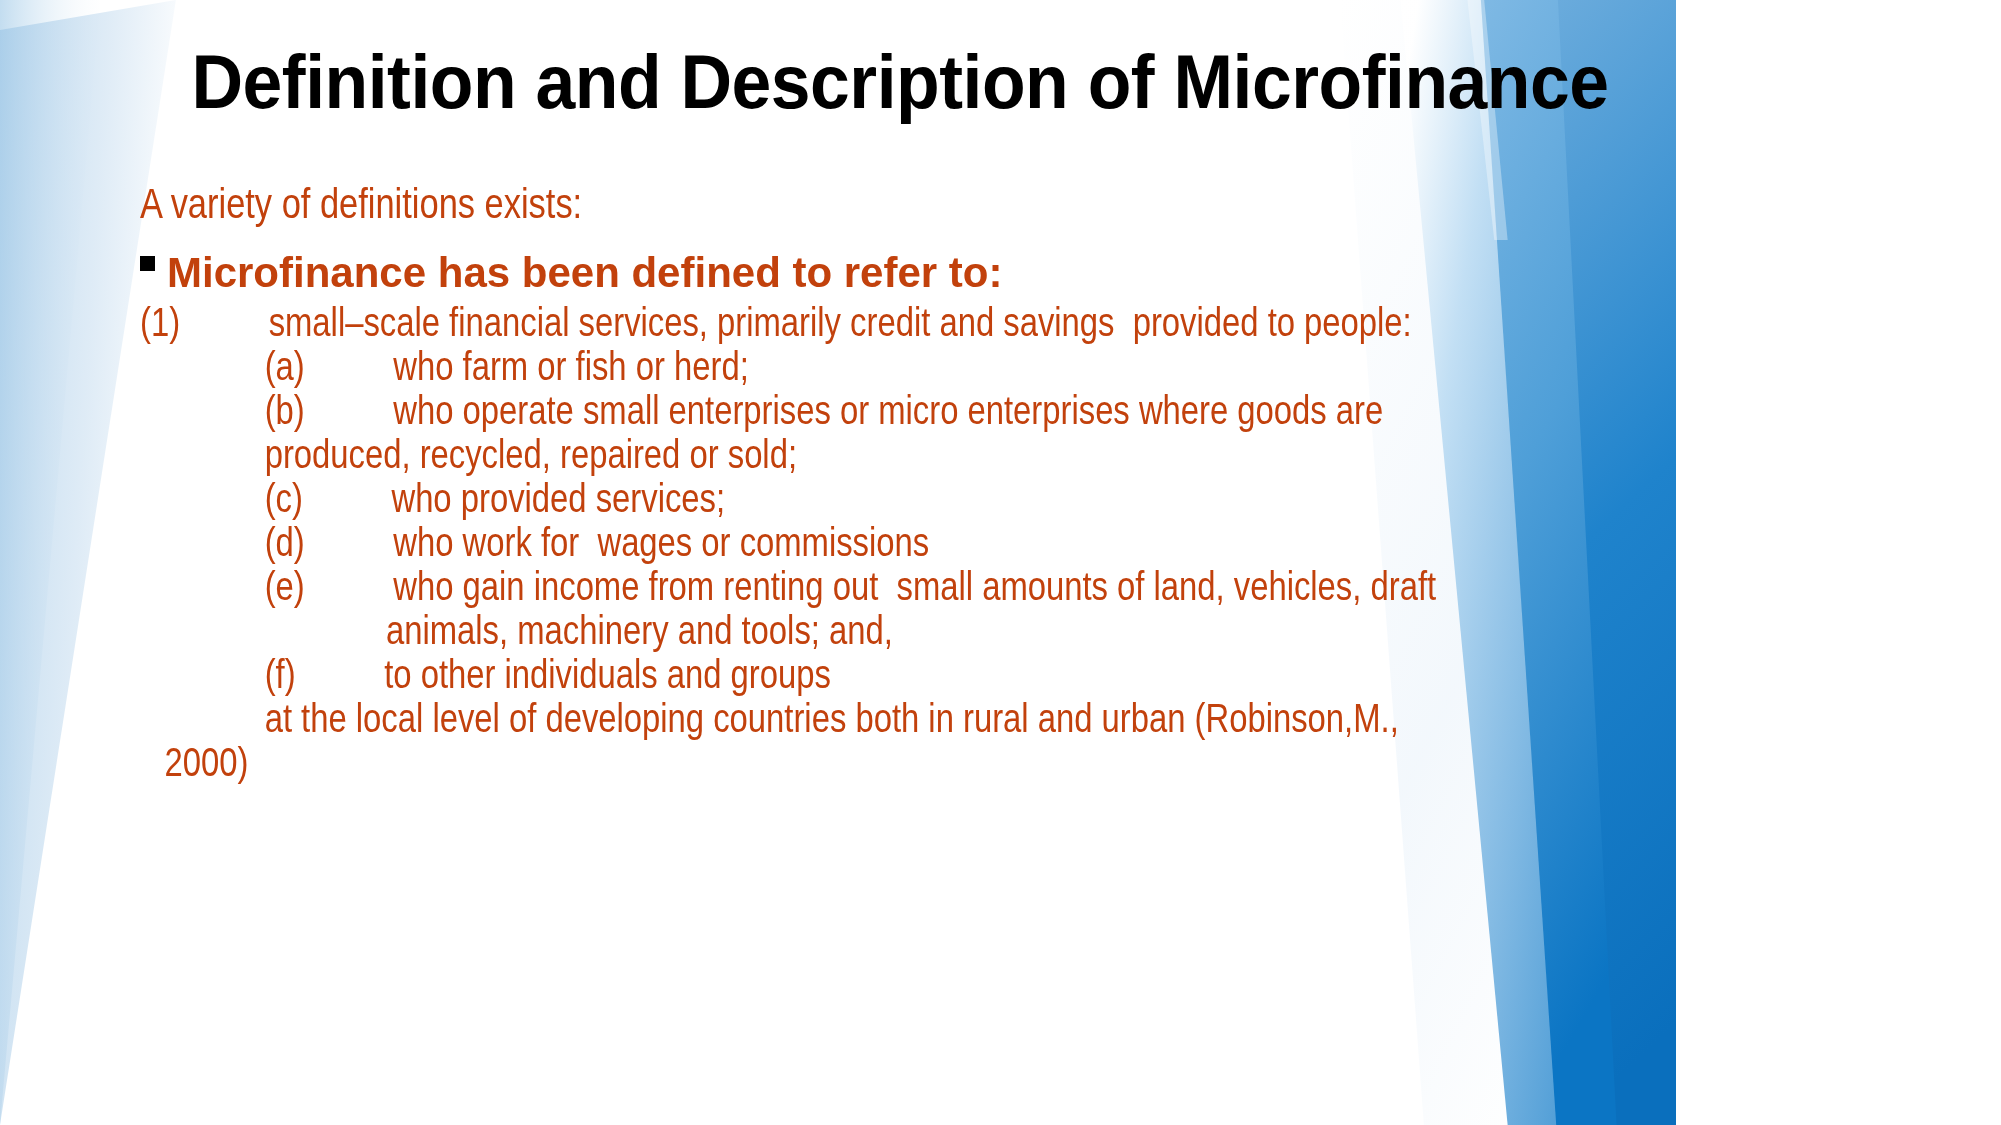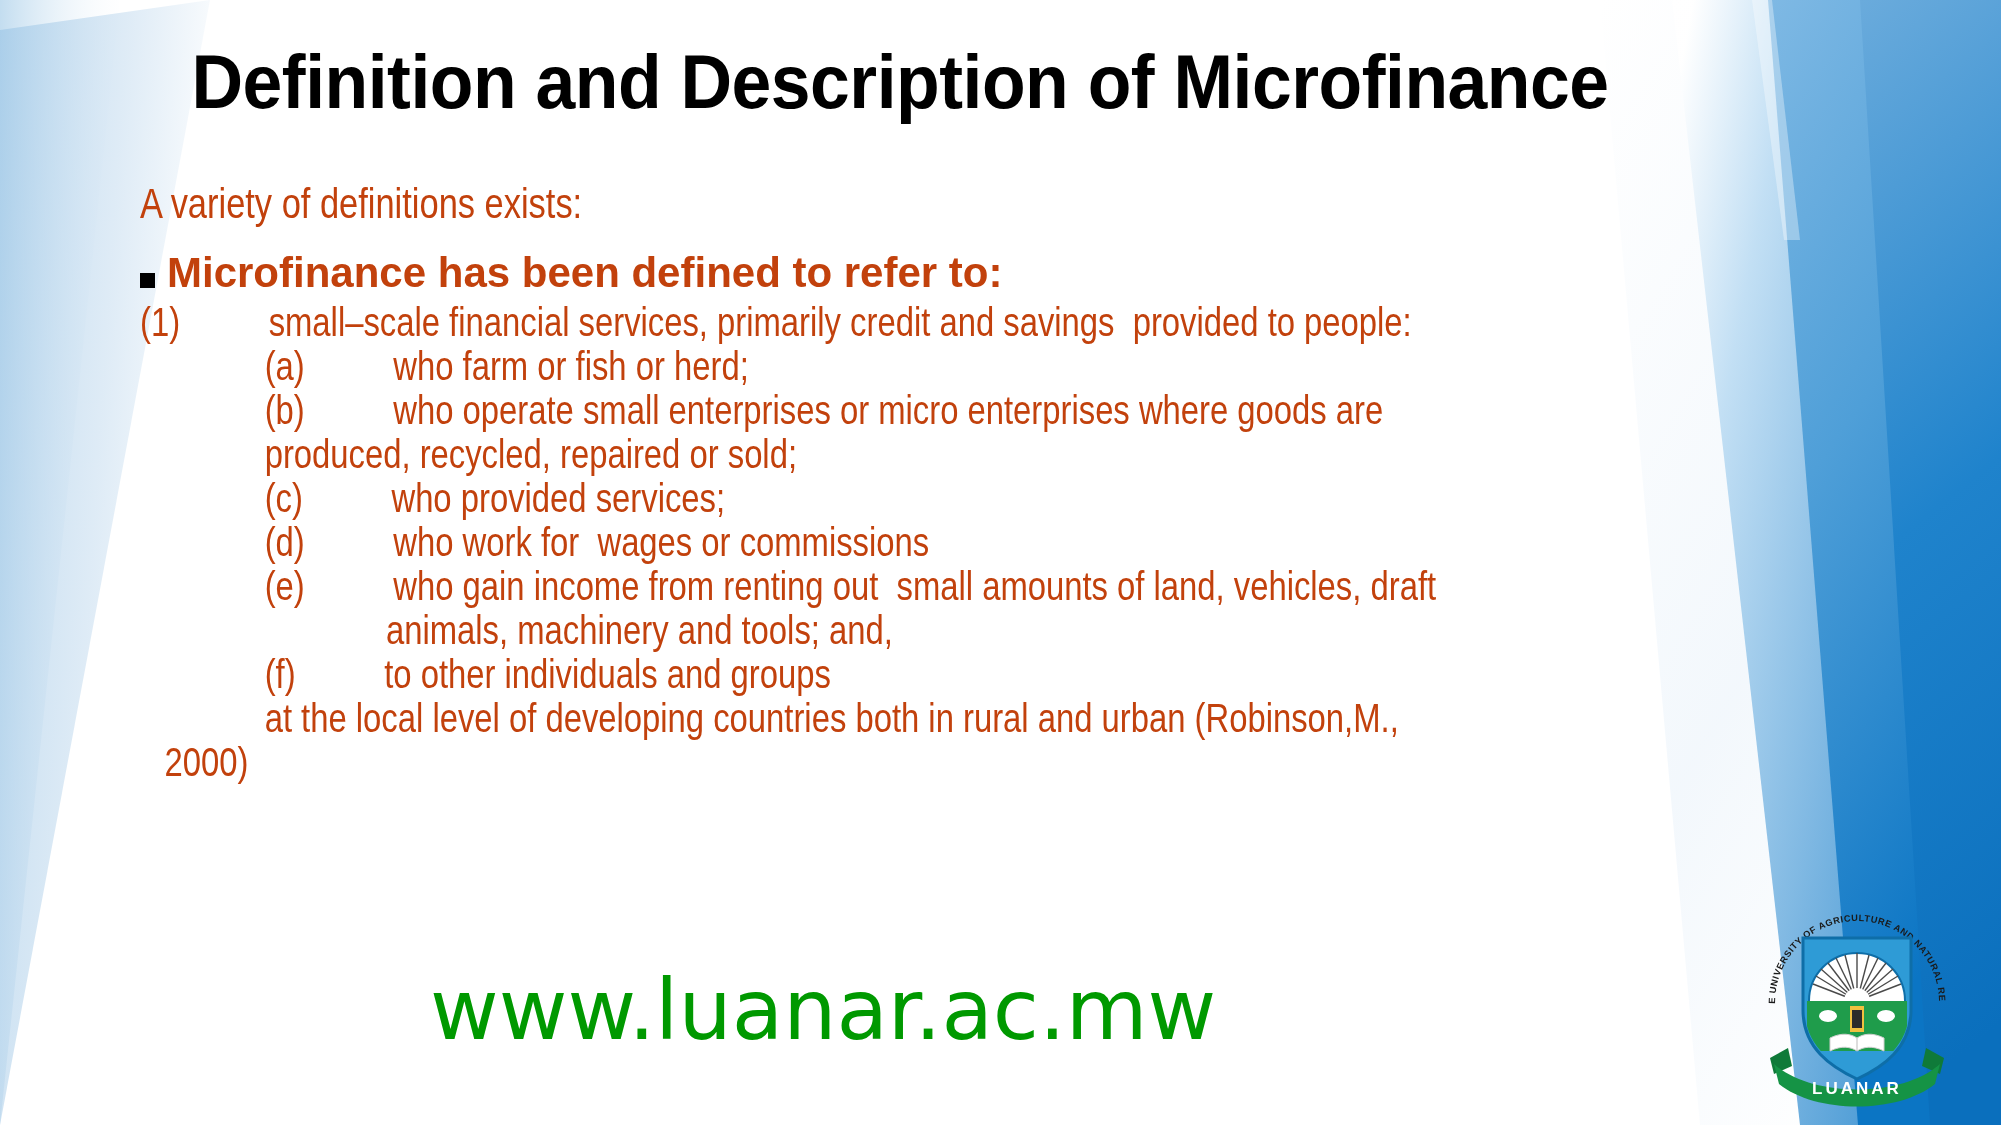--- a/index.html
+++ b/index.html
@@ -6,21 +6,21 @@
   html, body {
     margin: 0;
     padding: 0;
     background: #ffffff;
   }
   body {
     font-family: "Liberation Sans", sans-serif;
   }
   #slide {
     position: relative;
-    width: 2001px;
+    width: 1676px;
     height: 1125px;
     overflow: hidden;
     background: #ffffff;
   }
 
   
   .deco-layer {
     position: absolute;
     inset: 0;
     pointer-events: none;
@@ -68,21 +68,21 @@
     font-size: 42px;
     line-height: 52px;
     margin-bottom: 18px;
   }
   .bullet-line {
     font-size: 42px;
     font-weight: bold;
     line-height: 50px;
     margin-bottom: 2px;
     display: flex;
-    align-items: flex-end;
+    align-items: center;
   }
   .sq-bullet {
     display: inline-block;
     width: 15px;
     height: 15px;
     background: #000;
     margin-right: 12px;
     flex: 0 0 auto;
     position: relative;
     top: -10px;
@@ -205,21 +205,20 @@
     <div class="line l-indent-4"><span></span><span class="tabgap" style="width: 0px;"></span><span>animals, machinery and tools; and,</span></div>
 
     <div class="line l-indent-2"><span>(f)</span><span class="tabgap" style="width: 108px;"></span><span>to other individuals and groups</span></div>
 
     <div class="line l-indent-3"><span></span><span class="tabgap" style="width: 0px;"></span><span>at the local level of developing countries both in rural and urban (Robinson,M.,</span></div>
 
     <div class="line l-indent-6"><span></span><span class="tabgap" style="width: 0px;"></span><span>2000)</span></div>
 
   </div>
 
-  <div id="site-url">www.luanar.ac.mw</div>
 
   <div id="logo">
     <svg viewBox="0 0 210 210">
       <defs>
         <path id="ringPath" d="M 105,105 m -82,0 a 82,82 0 1,1 164,0" fill="none"></path>
         <clipPath id="shieldClip">
           <path d="M 53,42 L 157,42 L 157,112 C 157,148 130,166 105,178
                    C 80,166 53,148 53,112 Z"></path>
         </clipPath>
         <linearGradient id="sunGrad" x1="0" y1="0" x2="0" y2="1">

